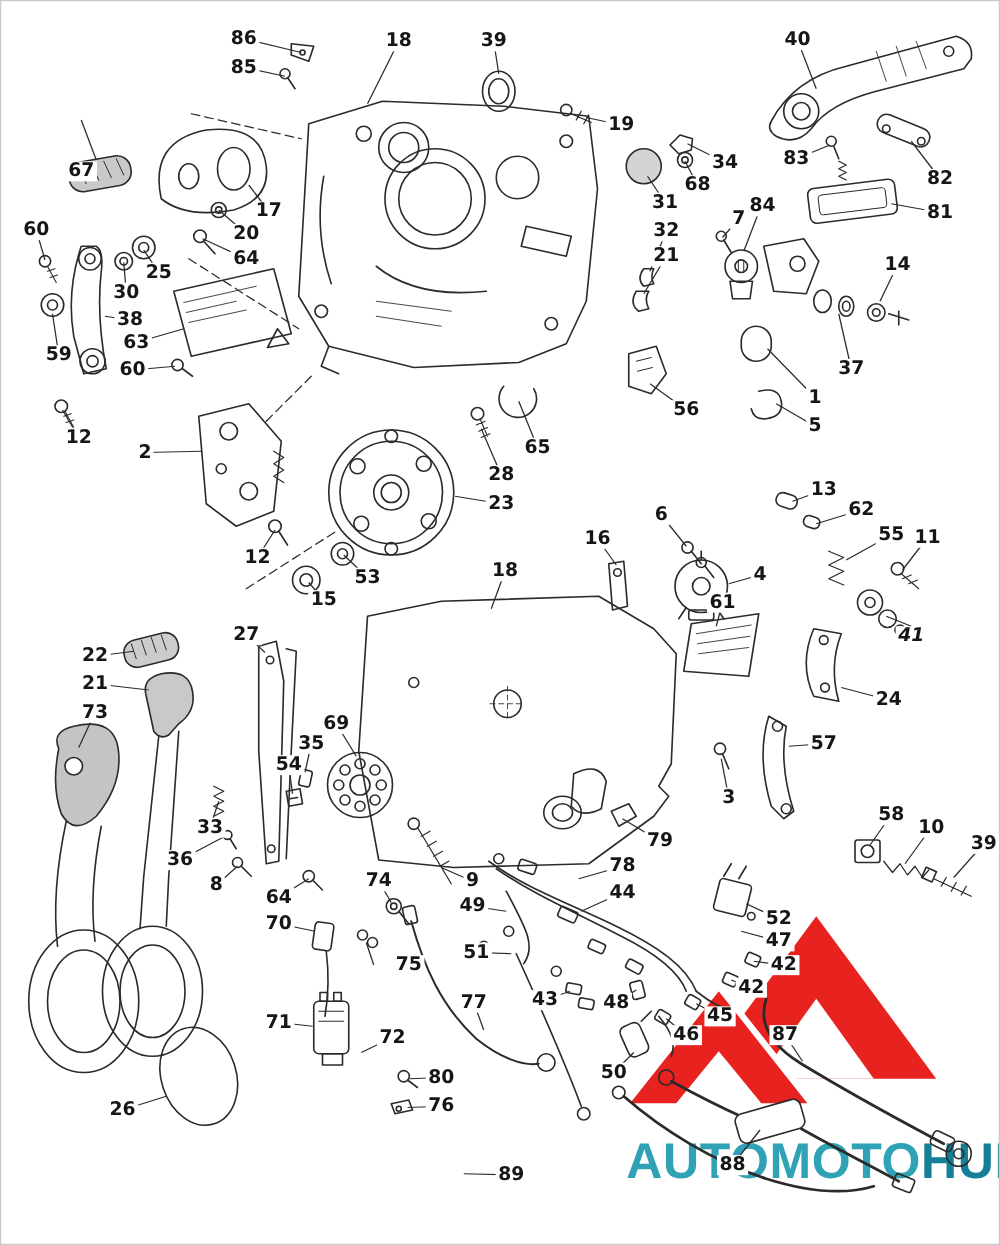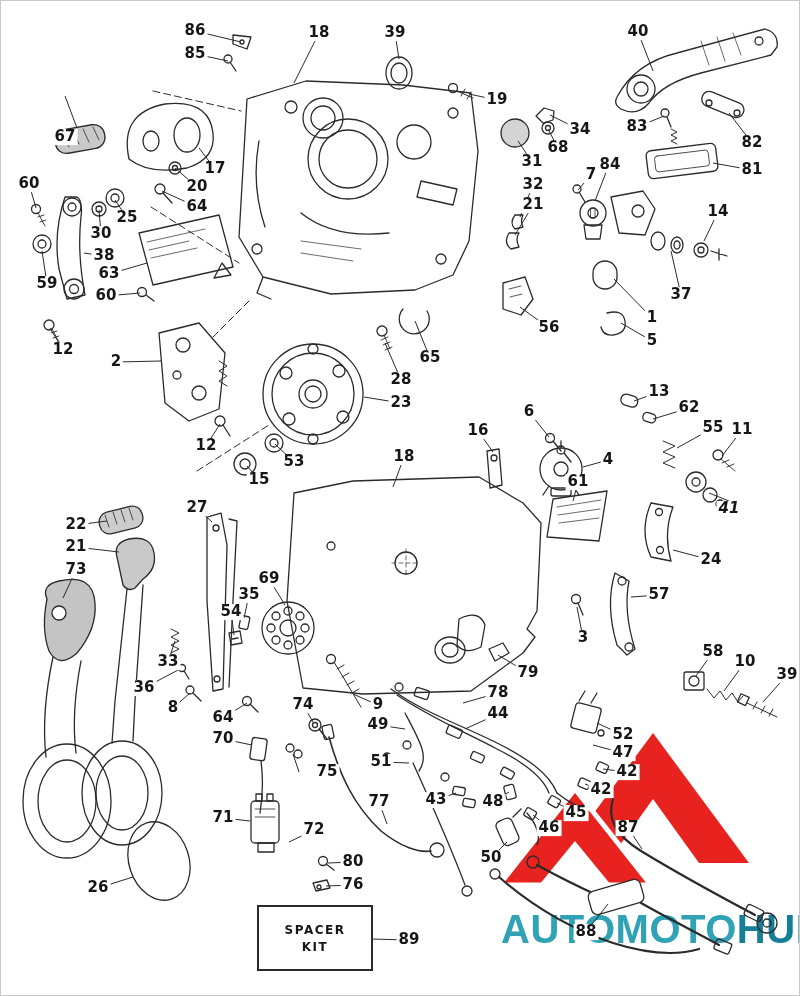--- a/index.html
+++ b/index.html
@@ -545,18 +545,14 @@
       <div class="callout" style="left: 313px; top: 829px;">72</div>
       <div class="callout" style="left: 627px; top: 827px;">87</div>
       <div class="callout" style="left: 490px; top: 857px;">50</div>
       <div class="callout" style="left: 97px; top: 887px;">26</div>
       <div class="callout" style="left: 352px; top: 861px;">80</div>
       <div class="callout" style="left: 352px; top: 884px;">76</div>
       <div class="callout" style="left: 585px; top: 931px;">88</div>
       <div class="callout" style="left: 408px; top: 939px;">89</div>
     </div>
 
-  <div class="spacer-box">
-    <div>SPACER</div>
-    <div>KIT</div>
-  </div>
 
 </div>
 
 </body></html>

